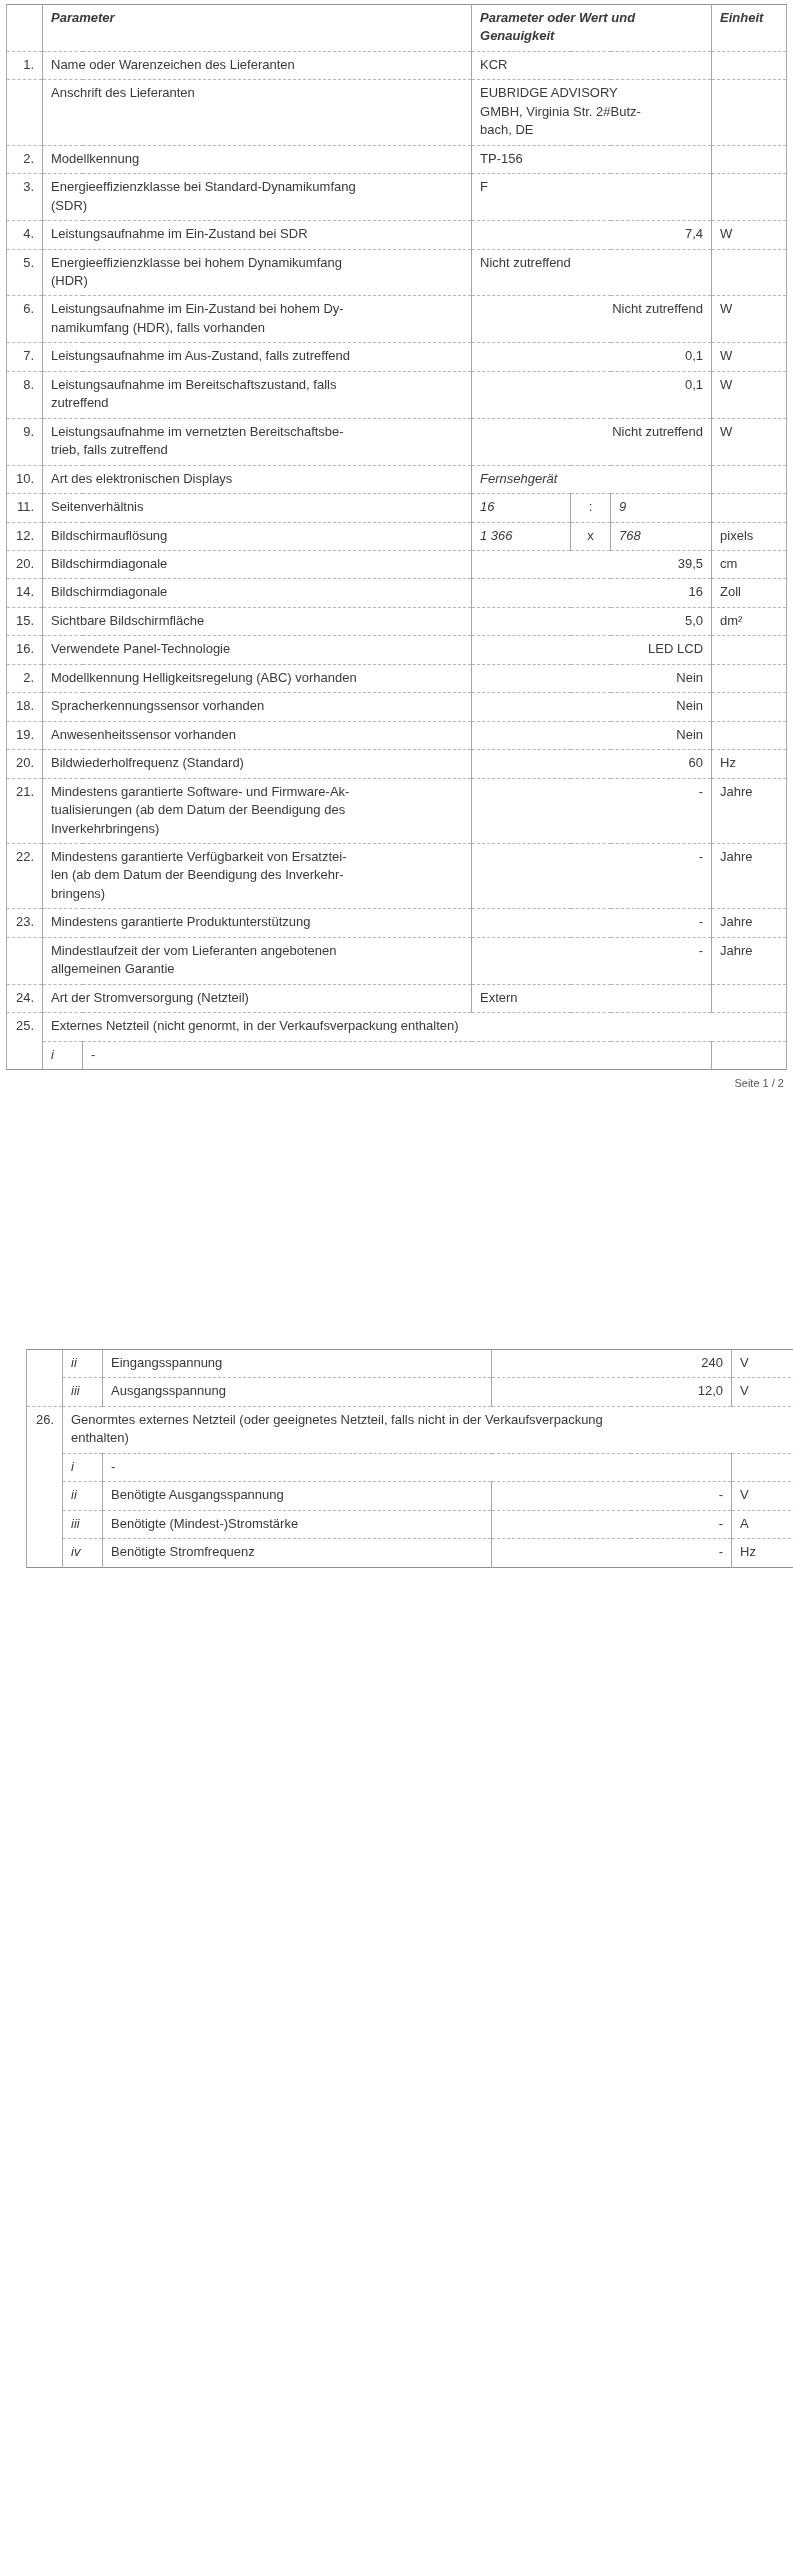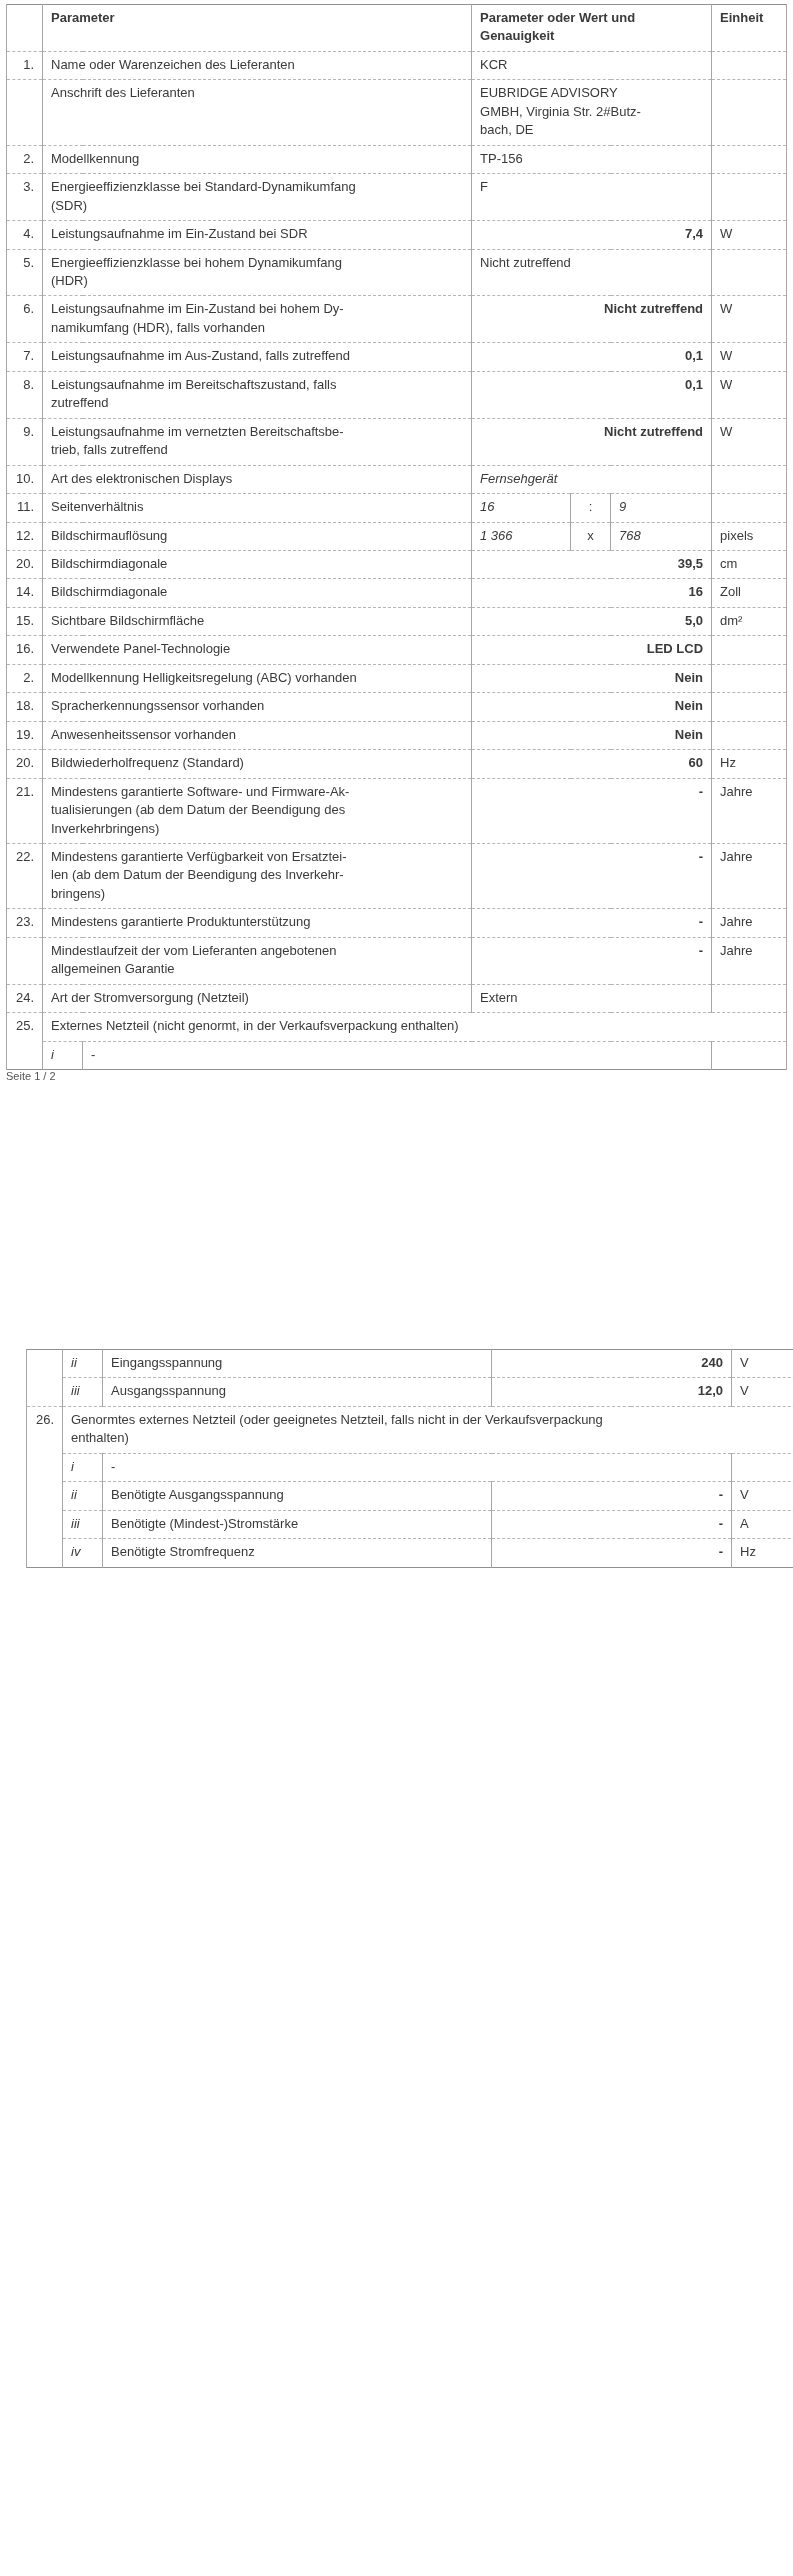--- a/index.html
+++ b/index.html
@@ -37,27 +37,27 @@
     vertical-align:top; line-height:1.42;
     overflow:hidden;
   }
   td.c-idx  { text-align:right; padding-right:5px; padding-left:2px; }
   td.c-rom  { font-style:italic; padding-left:12px; }
   td.c-lbl  { padding-left:9px; padding-right:14px; white-space:pre-line; }
   td.c-val  { white-space:pre-line; }
   td.c-sep  { text-align:center; padding-left:2px; padding-right:2px; }
   td.c-unit { padding-left:8px; }
   td.al { text-align:left; }
-  td.ar { text-align:right;font-weight:bold; }
+  td.ar { text-align:right; }
   td.ac { text-align:left;font-style:italic; }
-  td.hdr { font-weight:bold; padding-top:6px; padding-bottom:8px; }
+  td.hdr { font-weight:bold; padding-top:6px; padding-bottom:8px;font-style:italic; }
 
   .footer-line {
-    font-size:11px; color:#555555;
-    padding-right:2px;
+    text-align:right; font-size:11px; color:#555555;
+    margin-top:7px; padding-right:2px;
   }
   .footer-abs {
     position:absolute; top:2542px; right:10px;
     font-size:11px; color:#555555;margin-top:40px;
   }
 </style>
 </head>
 <body>
 
 <div class="page page1">

